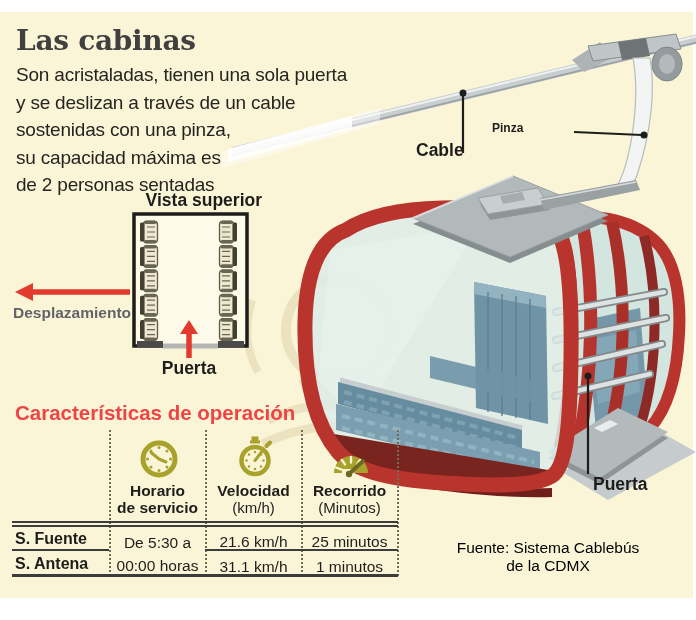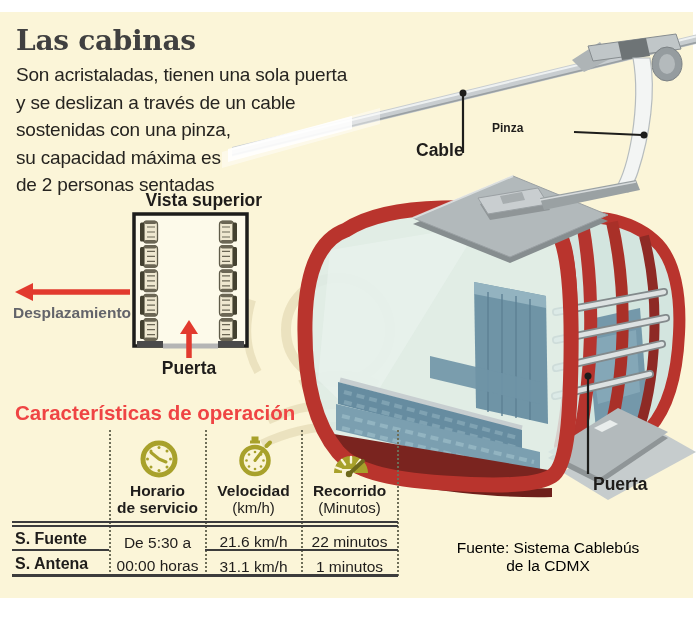--- a/index.html
+++ b/index.html
@@ -242,21 +242,21 @@
       <span class="sub">(km/h)</span>
     </div>
 
     <div class="hline" style="top:93px;left:0;width:386px;height:2px;"></div>
     <div class="hline" style="top:97px;left:0;width:386px;height:1.5px;"></div>
 
     <div class="rowlbl" style="top:102px;">S. Fuente</div>
     <div class="cell preline" style="left:98px;top:103px;">De 5:30 a
 00:00 horas</div>
     <div class="cell" style="left:194px;top:102px;">21.6 km/h</div>
-    <div class="cell" style="left:290px;top:102px;">22 minutos</div>
+    <div class="cell" style="left:290px;top:102px;">25 minutos</div>
 
     <div class="hline" style="top:121px;left:0;width:97px;height:1.8px;"></div>
     <div class="hline" style="top:121px;left:193px;width:193px;height:1.8px;"></div>
 
     <div class="rowlbl" style="top:127px;">S. Antena</div>
     <div class="cell" style="left:194px;top:127px;">31.1 km/h</div>
     <div class="cell" style="left:290px;top:127px;">1 minutos</div>
 
     <div class="hline" style="top:146px;left:0;width:386px;height:2.5px;"></div>
   </div>

